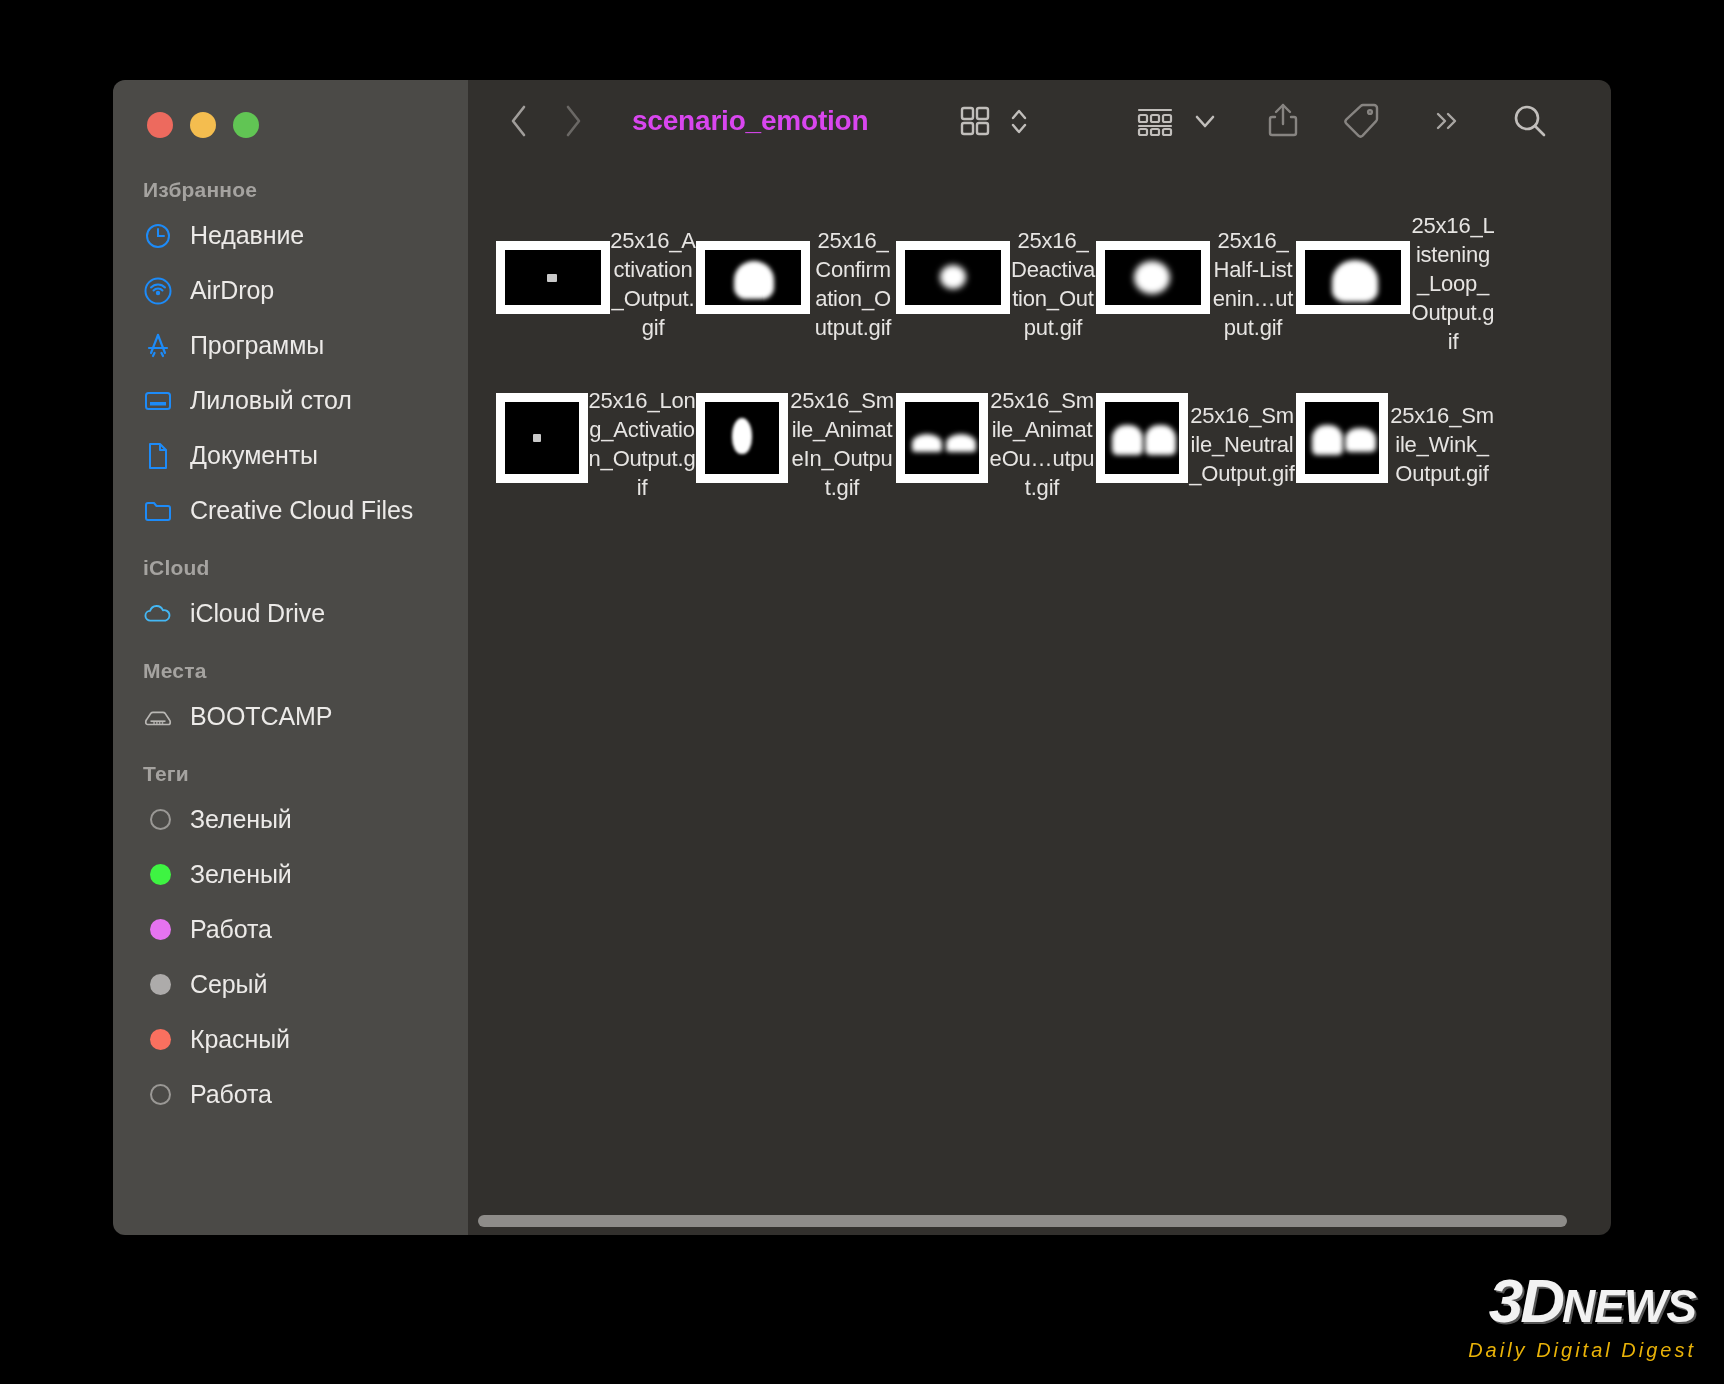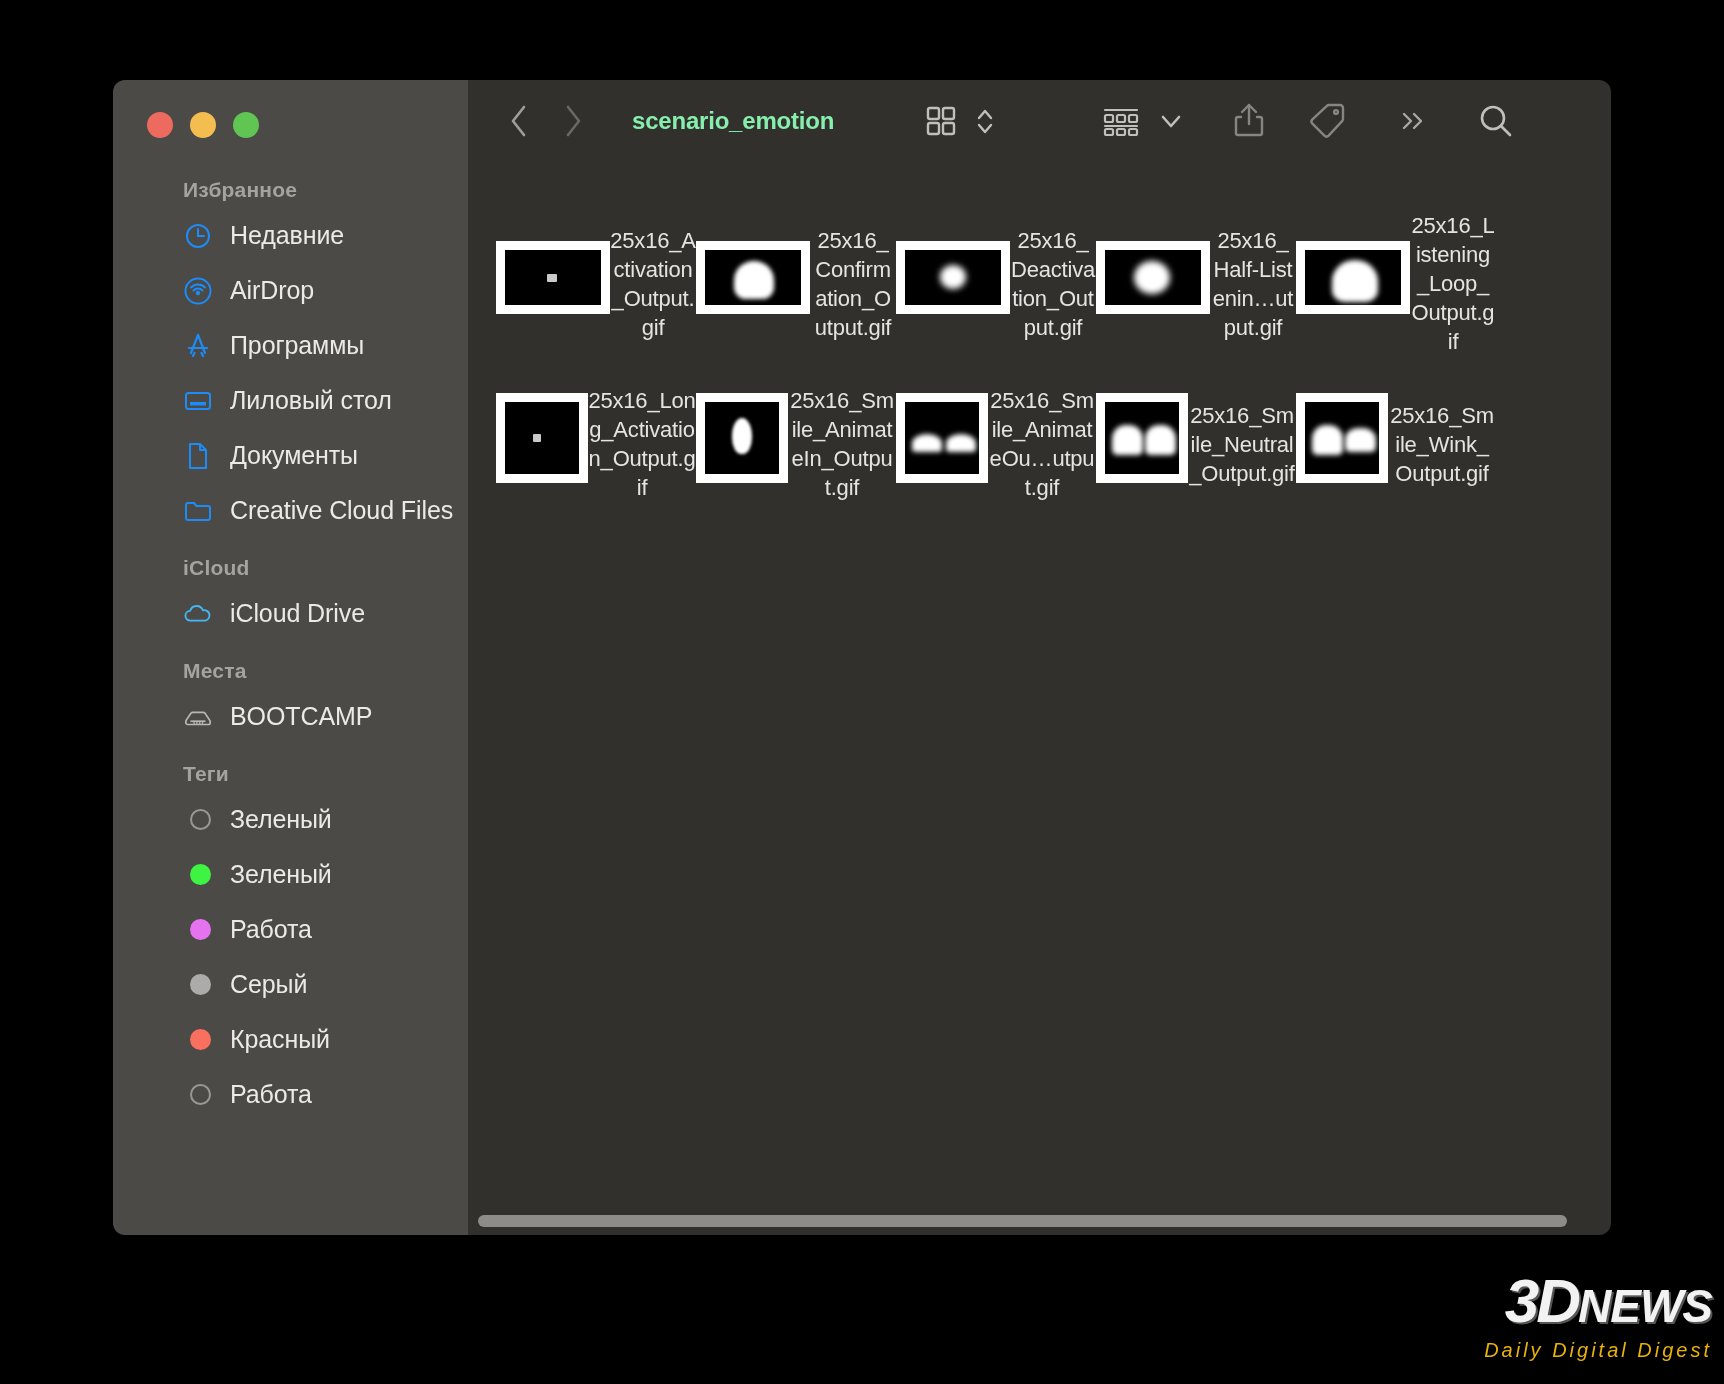--- a/index.html
+++ b/index.html
@@ -35,21 +35,21 @@
     display: flex;
     gap: 17px;
     padding: 32px 0 0 34px;
     align-items: center;
   }
   .dot { width: 26px; height: 26px; border-radius: 50%; }
   .dot.red { background: #ed6a5e; }
   .dot.yellow { background: #f4bd4f; }
   .dot.green { background: #61c554; }
 
-  .side-scroll { padding-top: 22px; margin-left: 40px; }
+  .side-scroll { padding-top: 22px; }
   .group-title {
     color: #a5a3a0;
     font-size: 21px;
     font-weight: bold;
     letter-spacing: 0.2px;
     padding: 0 0 6px 30px;
     margin-top: 18px;
   }
   .side-item {
     display: flex;
@@ -85,22 +85,22 @@
   }
   .toolbar {
     height: 81px;
     display: flex;
     align-items: center;
     position: relative;
     flex: none;
   }
   .nav-arrows { display: flex; align-items: center; gap: 28px; margin-left: 38px; }
   .tb-title {
-    color: #86efac;
-    font-size: 24px;
+    color: #d946ef;
+    font-size: 28px;
     font-weight: bold;
     margin-left: 46px;
     letter-spacing: -0.2px;
     white-space: nowrap;
   }
   .tb-btn {
     display: flex; align-items: center; justify-content: center;
     opacity: 0.95;
   }
   .spacer-a { width: 88px; }
@@ -165,21 +165,21 @@
   .hscroll .bar {
     height: 12px;
     border-radius: 6px;
     background: #8e8c89;
     width: 97%;
   }
 
   
   .wm {
     position: absolute;
-    right: 12px; bottom: 22px;
+    right: 28px; bottom: 22px;
     text-align: right;
     user-select: none;
   }
   .wm-main {
     font-size: 62px;
     font-weight: bold;
     font-style: italic;
     color: #f2f2f2;
     letter-spacing: -3px;
     line-height: 62px;

